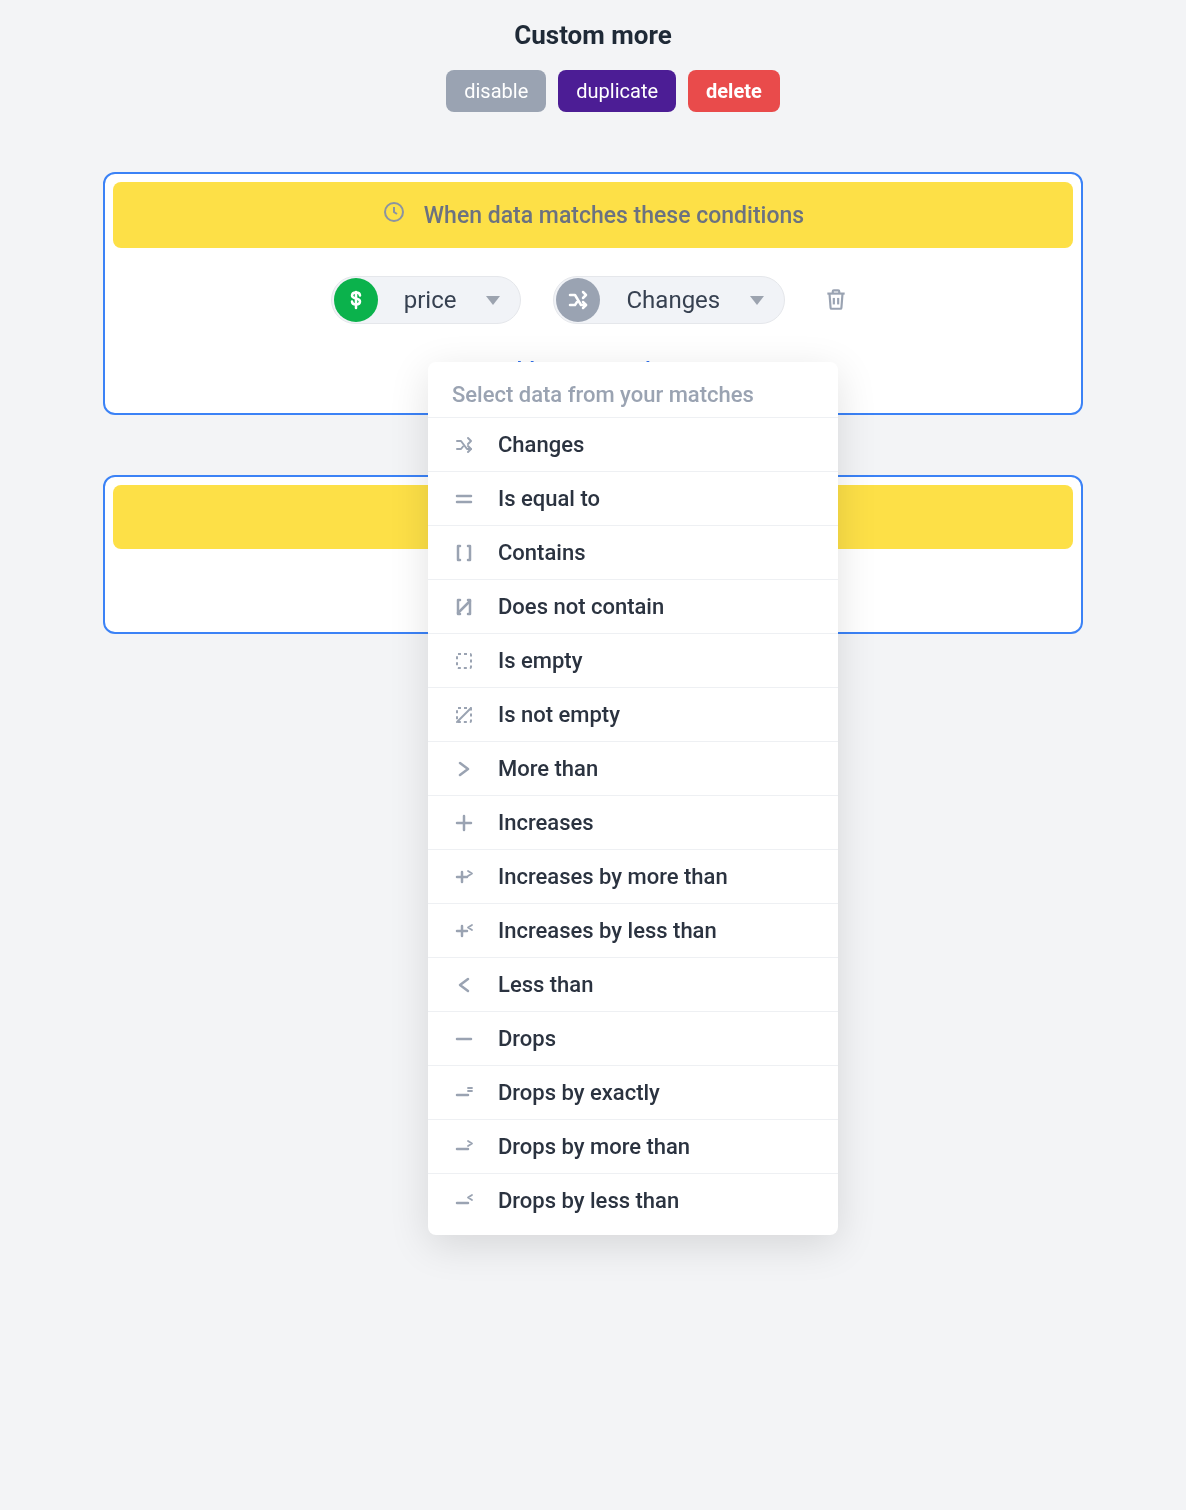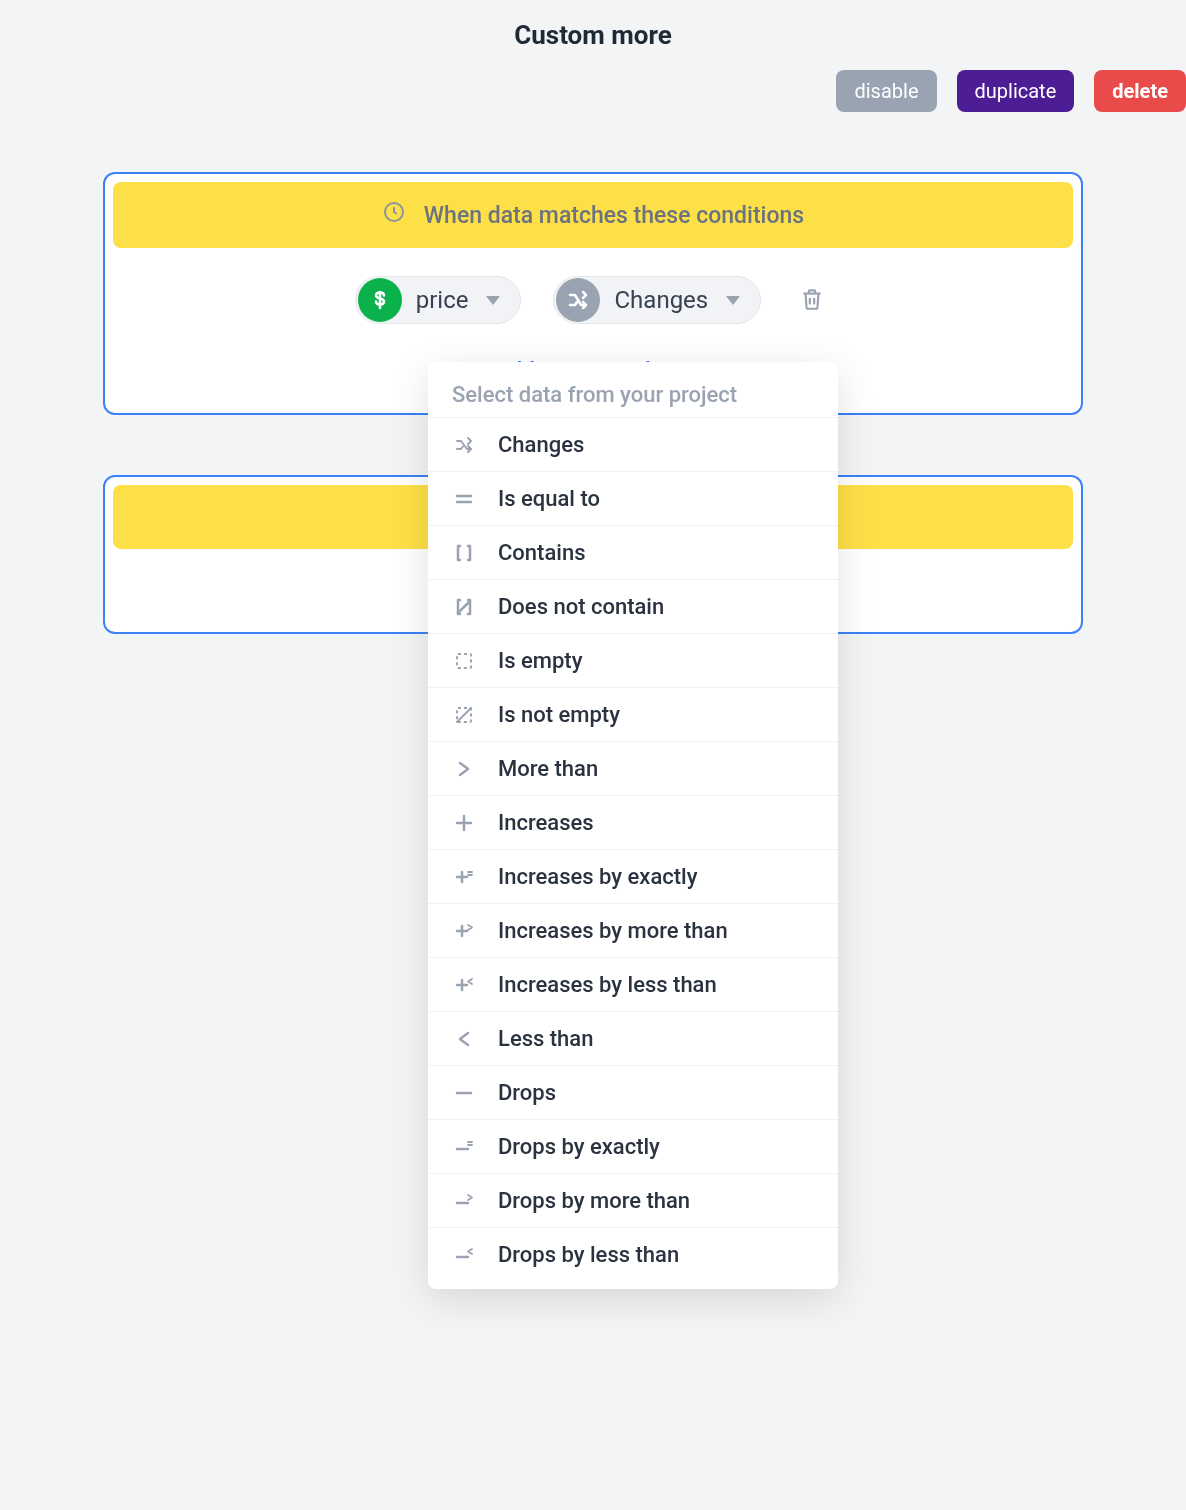--- a/index.html
+++ b/index.html
@@ -13,22 +13,22 @@
 .container { width: 100%; }
 .title {
   text-align: center;
   font-size: 26px;
   font-weight: 700;
   color: #1f2a37;
   margin-bottom: 20px;
 }
 .btn-row {
   display: flex;
-  justify-content: flex-end;
-  gap: 20px;
+  justify-content: center;
+  gap: 12px;
   margin-bottom: 60px;
   padding-left: 40px;
 }
 .btn {
   border: none;
   border-radius: 8px;
   padding: 9px 18px;
   font-size: 20px;
   color: #fff;
   cursor: pointer;
@@ -73,21 +73,21 @@
   display: flex;
   justify-content: center;
   align-items: center;
   gap: 32px;
   margin-bottom: 34px;
   position: relative;
 }
 .chip {
   display: inline-flex;
   align-items: center;
-  gap: 8px;
+  gap: 20px;
   background: #f1f3f7;
   border: 1px solid #e5e7eb;
   border-radius: 999px;
   padding: 2px 14px 2px 2px;
   height: 48px;
   cursor: pointer;
 }
 .chip-icon-circle {
   width: 44px;
   height: 44px;
@@ -239,21 +239,21 @@
         <span>Trigger these actions</span>
       </div>
       <div class="card-body">
         <span class="add-link">+ trigger another action</span>
       </div>
     </div>
 
   </div>
 
   <div class="dropdown">
-    <div class="dropdown-title">Select data from your project</div>
+    <div class="dropdown-title">Select data from your matches</div>
     <div id="dropdown-list">
         <div class="dropdown-item">
           <span class="di-icon">
             <svg width="24" height="24" viewBox="0 0 24 24">
               <use href="#i-shuffle"></use>
             </svg>
           </span>
           <span>Changes</span>
         </div>
         <div class="dropdown-item">
@@ -304,28 +304,20 @@
           </span>
           <span>More than</span>
         </div>
         <div class="dropdown-item">
           <span class="di-icon">
             <svg width="24" height="24" viewBox="0 0 24 24">
               <use href="#i-plus"></use>
             </svg>
           </span>
           <span>Increases</span>
-        </div>
-        <div class="dropdown-item">
-          <span class="di-icon">
-            <svg width="24" height="24" viewBox="0 0 24 24">
-              <use href="#i-plus-eq"></use>
-            </svg>
-          </span>
-          <span>Increases by exactly</span>
         </div>
         <div class="dropdown-item">
           <span class="di-icon">
             <svg width="24" height="24" viewBox="0 0 24 24">
               <use href="#i-plus-gt"></use>
             </svg>
           </span>
           <span>Increases by more than</span>
         </div>
         <div class="dropdown-item">

